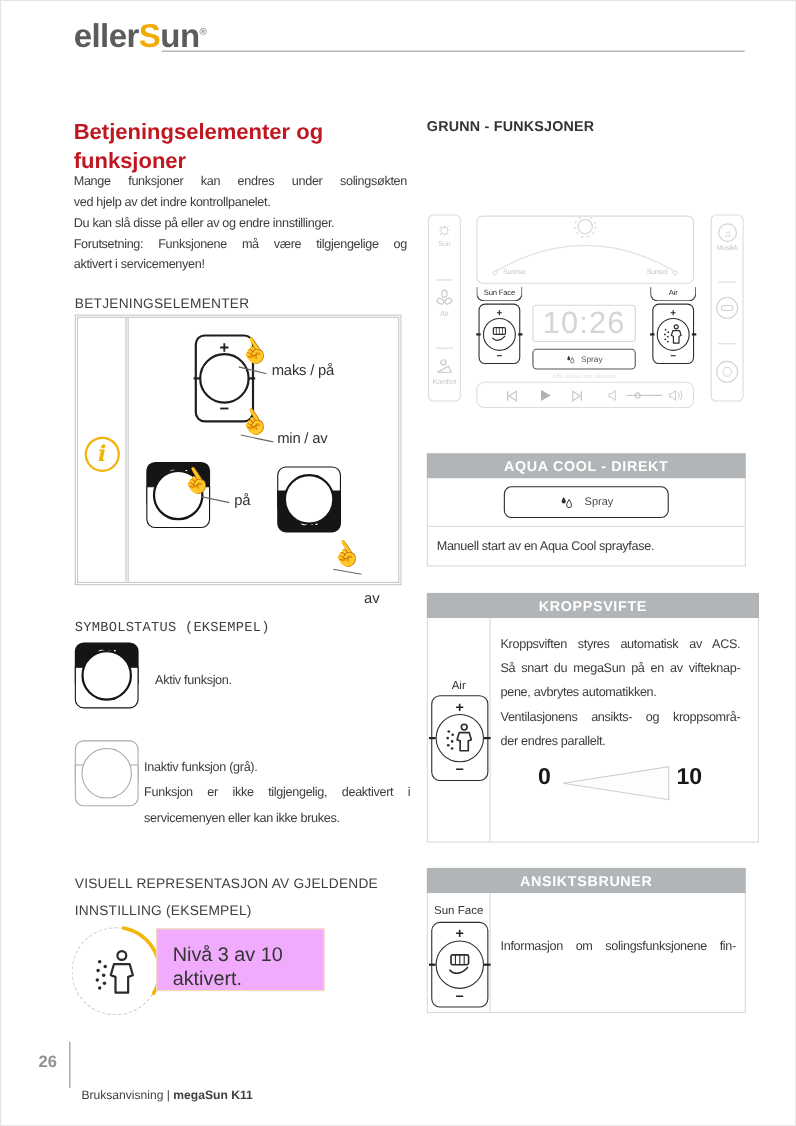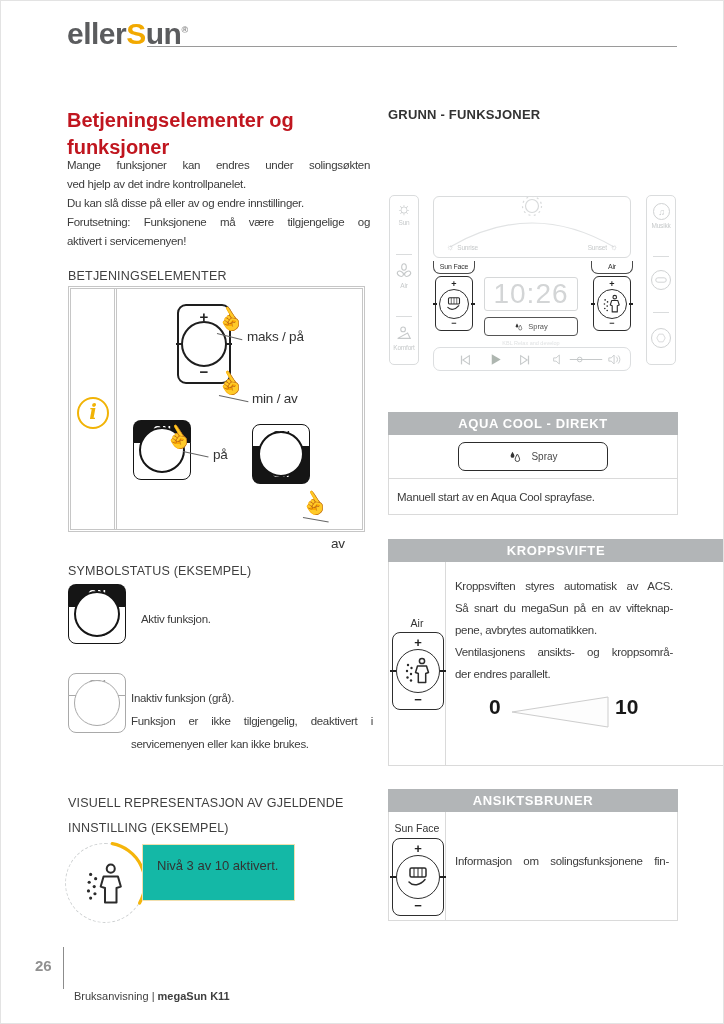--- a/index.html
+++ b/index.html
@@ -72,22 +72,22 @@
   .inactive .tt,.inactive .tb { border:1.5px solid #a9a9a9; color:#9f9f9f; background:#fff; }
   .inactive .tc { border:1.5px solid #a9a9a9; }
 
   .hand { position:absolute; font-size:22px; color:#3a3a3a; transform:rotate(-32deg); }
   .anno { position:absolute; font-size:13.5px; color:#333; letter-spacing:-0.2px; }
   .lead { position:absolute; height:1px; background:#666; transform-origin:0 50%; }
 
   
   .vcirc { position:absolute; width:80px; height:80px; border:1.5px dashed #cdd0d1;
     border-radius:50%; display:flex; align-items:center; justify-content:center; }
-  .levelbox { position:absolute; border:1.5px solid #f1dfae; background:#14b8a6;
-    padding:13px 0 0 14px; font-size:13px; color:#333; }
+  .levelbox { position:absolute; border:1.5px solid #f1dfae; background:#f0abfc;
+    padding:13px 0 0 14px; font-size:18px; color:#333; }
 
   
   .panel { position:absolute; }
   .strip { position:absolute; border:1px solid #dadcdd; border-radius:5px; background:#fff; }
   .sitem { position:absolute; left:0; right:0; text-align:center; color:#c6c9ca; }
   .slab { font-size:6.5px; color:#c6c9ca; letter-spacing:-0.2px; }
   .sdiv { position:absolute; left:6px; width:16px; height:1px; background:#dadcdd; }
   .arcbox { position:absolute; border:1px solid #dadcdd; border-radius:6px; }
   .tab { position:absolute; height:13px; border:1px solid #4a4a4a; border-top:none;
     border-radius:0 0 7px 7px; font-size:7px; line-height:11px; color:#333;
@@ -169,21 +169,21 @@
         <div class="tt">ON</div>
         <div class="tb">Off</div>
         <div class="tc"></div>
       </div>
       <div class="hand" style="left:184px;top:202px;">☝</div>
       <div class="lead" style="left:186px;top:228px;width:26px;transform:rotate(10deg);"></div>
       <div class="anno" style="left:214px;top:221px;margin-top:26px;">av</div>
     </div>
   </div>
 
-  <div class="abs seclabel" style="left:67px;top:563px;">SYMBOLSTATUS (EKSEMPEL)</div>
+  <div class="abs seclabel" style="left:67px;top:563px;font-family:Liberation Mono, monospace;">SYMBOLSTATUS (EKSEMPEL)</div>
 
   <div class="toggle on-active" style="left:67px;top:583px;">
     <div class="tt">ON</div>
     <div class="tb">Off</div>
     <div class="tc"></div>
   </div>
   <div class="abs btxt" style="left:140px;top:612px;">Aktiv funksjon.</div>
 
   <div class="toggle inactive" style="left:67px;top:672px;">
     <div class="tt">ON</div>
@@ -359,21 +359,21 @@
         <svg width="15" height="14" viewBox="0 0 20 18">
           <path d="M6 2 C6 2 3.5 6 3.5 7.5 a2.5 2.5 0 0 0 5 0 C8.5 6 6 2 6 2 Z" fill="#333"></path>
           <path d="M12.5 5 C12.5 5 9.5 10 9.5 12 a3 3 0 0 0 6 0 C15.5 10 12.5 5 12.5 5 Z" fill="none" stroke="#333" stroke-width="1.2"></path>
         </svg>
         <span>Spray</span>
       </div>
     </div>
     <div class="grow btxt" style="height:36px;display:flex;align-items:center;padding-left:8px;">Manuell start av en Aqua Cool sprayfase.</div>
   </div>
 
-  <div class="abs" style="left:387px;top:538px;width:336px;border-radius:15px;">
+  <div class="abs" style="left:387px;top:538px;width:302px;border-radius:15px;">
     <div class="gbar">KROPPSVIFTE</div>
     <div class="grow" style="height:204px;position:relative;">
       <div class="abs" style="left:56px;top:0;bottom:0;width:1px;background:#dadada;"></div>
       <div class="celllabel" style="left:0;top:55px;width:56px;">Air</div>
       <div class="rocker med" style="left:3px;top:70px;">
         <div class="rp">+</div>
         <div class="rc">
           <svg width="32" height="32" viewBox="0 0 32 32">
             <g fill="none" stroke="#2b2b2b" stroke-width="1.5" stroke-linejoin="round">
               <circle cx="20" cy="6" r="2.6"></circle>

